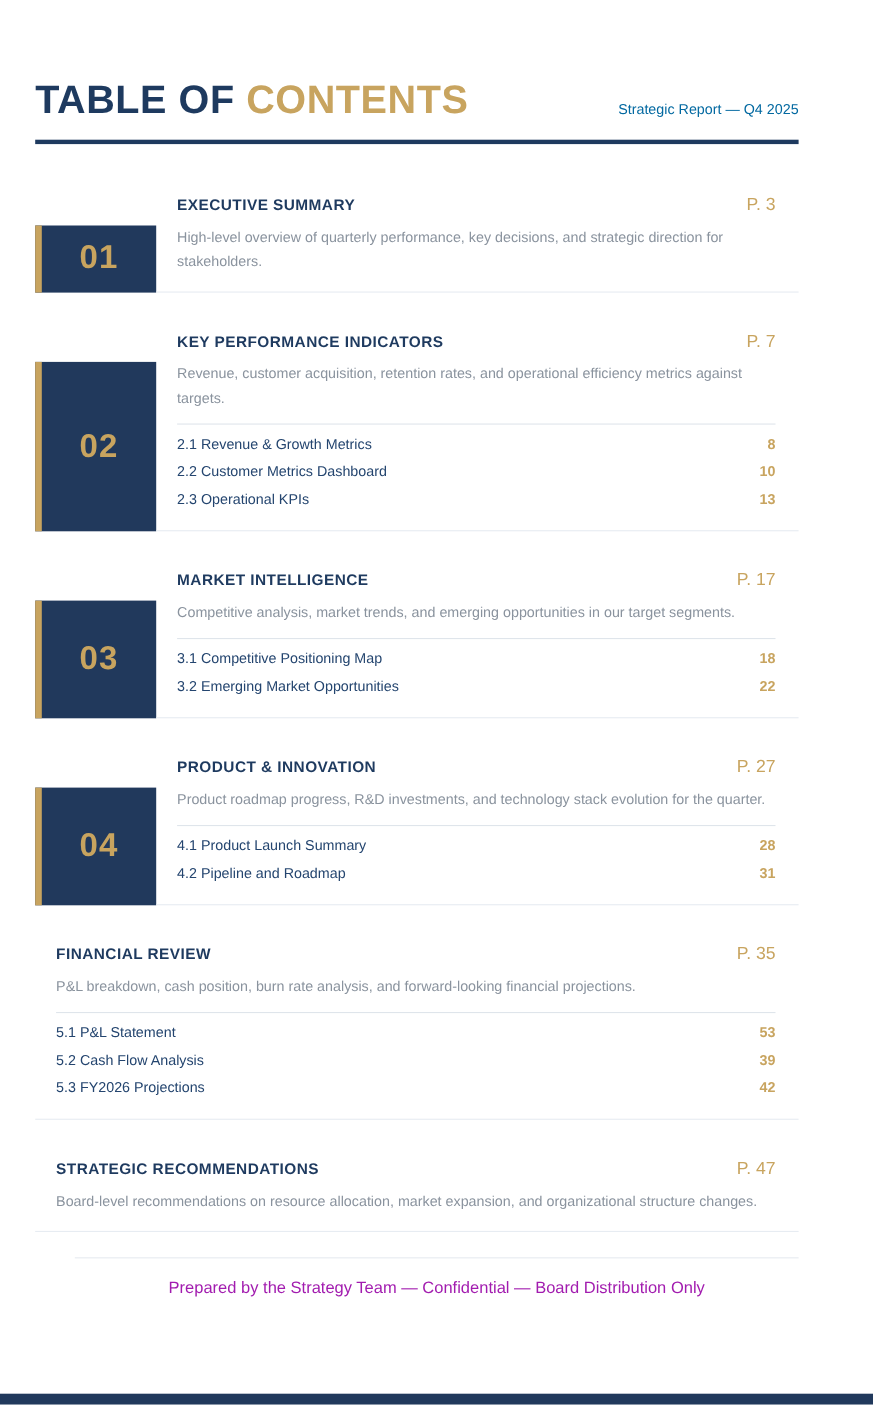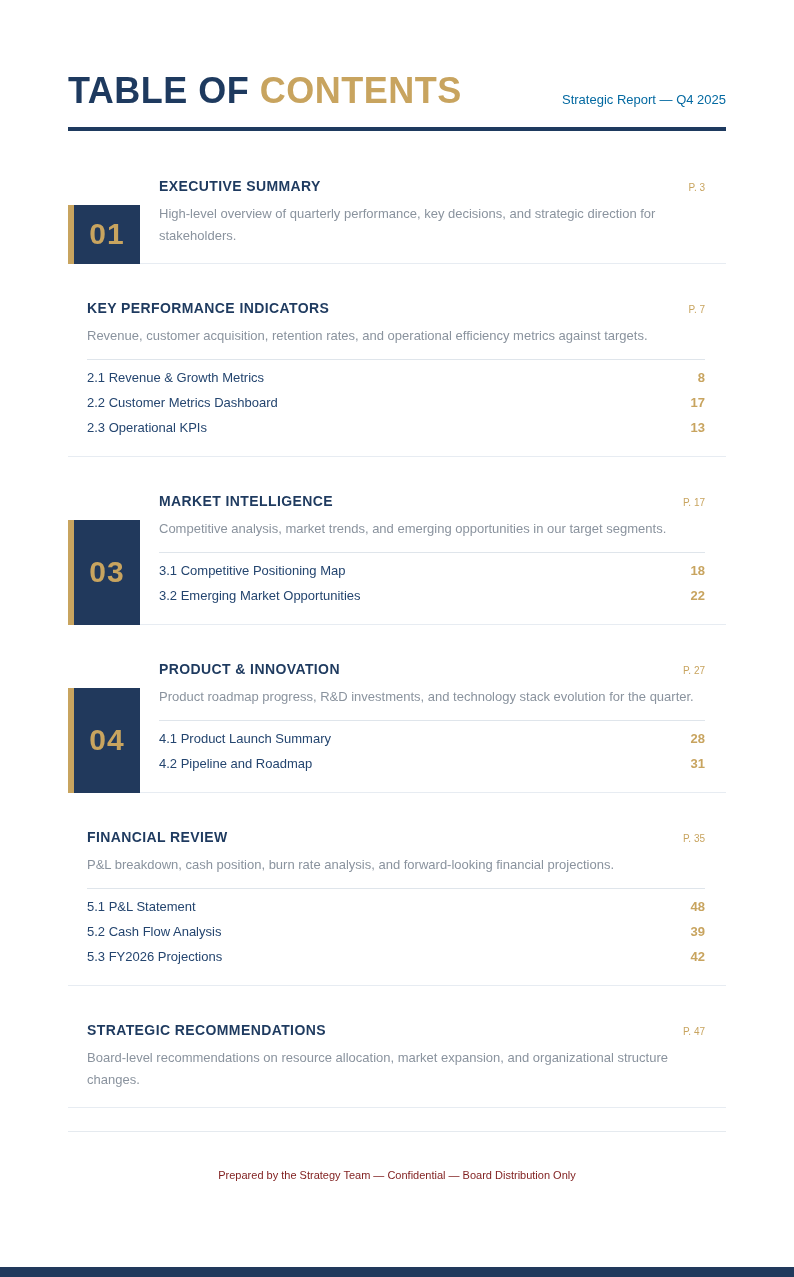--- a/index.html
+++ b/index.html
@@ -3,56 +3,56 @@
 <meta charset="utf-8">
 <style>
   * { margin: 0; padding: 0; box-sizing: border-box; }
   html, body { background: #ffffff; }
   body {
     width: 794px; height: 1277px;
     position: relative;
     font-family: "Liberation Sans", sans-serif;
     overflow: hidden;
   }
-  .page { padding: 72px 68px 0 68px; }
+  .page { padding: 72px 68px 0 32px; }
 
   
   .header-row { display: flex; justify-content: space-between; align-items: flex-end; }
   .doc-title { font-size: 36px; font-weight: bold; letter-spacing: 0.5px; color: #1e3a5f; line-height: 1.05; }
   .doc-title .accent { color: #c8a45f; }
   .doc-subtitle { font-size: 13px; color: #0369a1; padding-bottom: 3px; white-space: nowrap; }
   .header-rule { height: 4px; background: #1e3a5f; margin-top: 17px; border: 0; }
 
   
   .toc { margin-top: 34px; }
   .section { display: flex; margin-bottom: 23px; }
   .num-box {
-    width: 72px; flex-shrink: 0;
+    width: 110px; flex-shrink: 0;
     background: #21395c;
     border-left: 6px solid #c8a45f;
     display: flex; align-items: center; justify-content: center; margin-top: 40px;
   }
   .num { font-size: 30px; font-weight: bold; color: #c8a45f; letter-spacing: 1px; }
   .section-body {
     flex: 1;
     padding: 13px 21px 16px 19px;
     border-bottom: 1px solid #e7ecf2;
   }
   .title-row { display: flex; justify-content: space-between; align-items: baseline; }
   .sec-title { font-size: 14px; font-weight: bold; color: #1e3a5f; letter-spacing: 0.4px; }
-  .sec-page { font-size: 10px; color: #c8a45f; white-space: nowrap; margin-left: 16px; }
+  .sec-page { font-size: 16px; color: #c8a45f; white-space: nowrap; margin-left: 16px; }
   .sec-desc { margin-top: 9px; font-size: 13px; line-height: 22px; color: #8a939e; }
   .subsections { margin-top: 12px; border-top: 1px solid #dfe5eb; padding-top: 5px; }
   .sub-row { display: flex; justify-content: space-between; align-items: center; padding: 5px 0; cursor: pointer; }
   .sub-label { font-size: 13px; color: #24456f; }
   .sub-page { font-size: 13px; font-weight: bold; color: #c8a45f; margin-left: 16px; }
 
   
   .footer { margin: 6px 68px 0 68px; border-top: 1px solid #e5eaef; padding-top: 18px; text-align: center; }
-  .footer-text { font-size: 11px; color: #7f1d1d; margin-top: 19px; }
+  .footer-text { font-size: 15px; color: #a21caf; }
 
   .bottom-bar { position: absolute; left: 0; bottom: 0; width: 100%; height: 10px; background: #21395c; }
 </style>
 </head>
 <body>
 
 <div class="page">
 
   <div class="header-row">
     <h1 class="doc-title"><span>TABLE OF </span><span class="accent">CONTENTS</span></h1>
@@ -69,34 +69,37 @@
       <div class="section-body">
         <div class="title-row">
           <span class="sec-title">EXECUTIVE SUMMARY</span>
           <span class="sec-page">P. 3</span>
         </div>
         <div class="sec-desc">High-level overview of quarterly performance, key decisions, and strategic direction for stakeholders.</div>
       </div>
     </div>
 
     <div class="section">
+      <div class="num-box">
+        <span class="num">02</span>
+      </div>
       <div class="section-body">
         <div class="title-row">
           <span class="sec-title">KEY PERFORMANCE INDICATORS</span>
           <span class="sec-page">P. 7</span>
         </div>
         <div class="sec-desc">Revenue, customer acquisition, retention rates, and operational efficiency metrics against targets.</div>
         <div class="subsections">
           <div class="sub-row">
             <span class="sub-label">2.1 Revenue &amp; Growth Metrics</span>
             <span class="sub-page">8</span>
           </div>
           <div class="sub-row">
             <span class="sub-label">2.2 Customer Metrics Dashboard</span>
-            <span class="sub-page">17</span>
+            <span class="sub-page">10</span>
           </div>
           <div class="sub-row">
             <span class="sub-label">2.3 Operational KPIs</span>
             <span class="sub-page">13</span>
           </div>
         </div>
       </div>
     </div>
 
     <div class="section">
@@ -148,21 +151,21 @@
     <div class="section">
       <div class="section-body">
         <div class="title-row">
           <span class="sec-title">FINANCIAL REVIEW</span>
           <span class="sec-page">P. 35</span>
         </div>
         <div class="sec-desc">P&amp;L breakdown, cash position, burn rate analysis, and forward-looking financial projections.</div>
         <div class="subsections">
           <div class="sub-row">
             <span class="sub-label">5.1 P&amp;L Statement</span>
-            <span class="sub-page">48</span>
+            <span class="sub-page">53</span>
           </div>
           <div class="sub-row">
             <span class="sub-label">5.2 Cash Flow Analysis</span>
             <span class="sub-page">39</span>
           </div>
           <div class="sub-row">
             <span class="sub-label">5.3 FY2026 Projections</span>
             <span class="sub-page">42</span>
           </div>
         </div>

